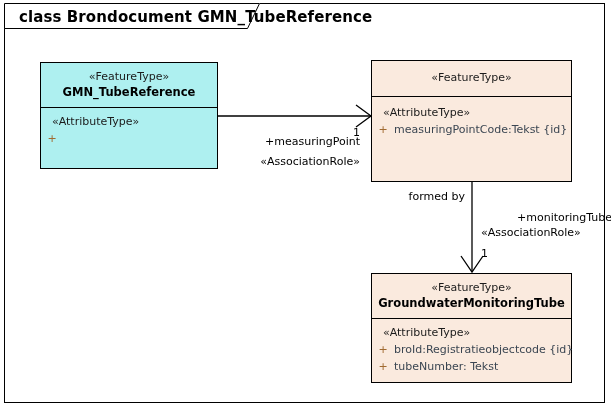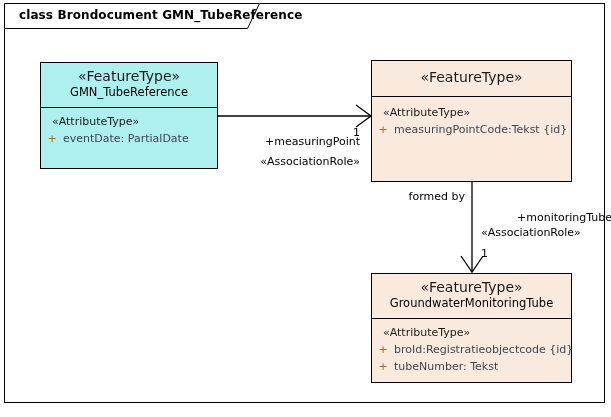--- a/index.html
+++ b/index.html
@@ -39,21 +39,21 @@
   }
   .frame-tab .tab-shape {
     position: absolute;
     left: 0;
     top: 0;
   }
   .frame-title {
     position: absolute;
     left: 15px;
     top: 5px;
-    font-size: 12px;
+    font-size: 15px;
     font-weight: bold;
     color: #000000;
     white-space: nowrap;
     letter-spacing: 0.1px;
   }
 
   
   .uml-class {
     position: absolute;
     box-sizing: border-box;
@@ -69,28 +69,28 @@
     background: #c9c9c9;
     z-index: -1;
   }
   .uml-head {
     box-sizing: border-box;
     border-bottom: 1.6px solid #000000;
     text-align: center;
     padding: 6px 4px 7px 4px;
   }
   .stereotype {
-    font-size: 14px;
+    font-size: 11px;
     color: #1b1b1b;
     line-height: 15px;
     white-space: nowrap;
   }
   .classname {
     font-size: 11.5px;
-    font-weight: normal;
+    font-weight: bold;
     color: #000000;
     line-height: 16px;
     white-space: nowrap;
   }
   .uml-body {
     padding: 5px 0 6px 0;
   }
   .body-stereotype {
     font-size: 11px;
     color: #1b1b1b;
@@ -178,21 +178,20 @@
   <div class="uml-class fill-cyan" style="left:40px; top:62px; width:178px; height:107px;">
     <div class="shadow"></div>
     <div class="uml-head">
       <div class="stereotype">«FeatureType»</div>
       <div class="classname">GMN_TubeReference</div>
     </div>
     <div class="uml-body">
       <div class="body-stereotype">«AttributeType»</div>
       <div class="attr-row">
         <span class="attr-vis">+</span>
-        <span class="attr-text">eventDate: PartialDate</span>
       </div>
     </div>
   </div>
 
   <div class="uml-class fill-peach" style="left:371px; top:60px; width:201px; height:122px;">
     <div class="shadow"></div>
     <div class="uml-head" style="padding-top:9px; padding-bottom:11px;">
       <div class="stereotype">«FeatureType»</div>
     </div>
     <div class="uml-body" style="padding-top:7px;">

